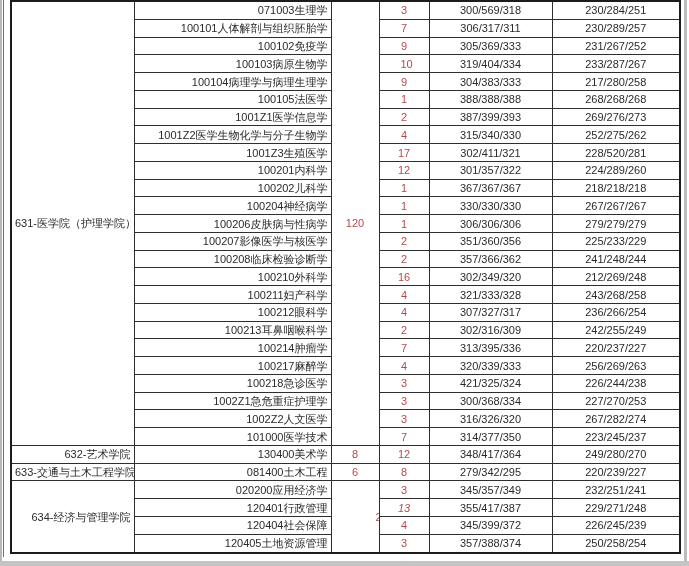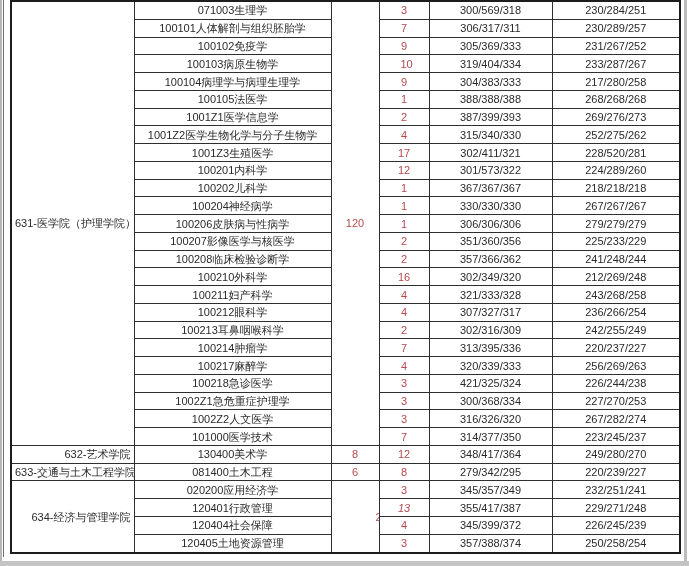--- a/index.html
+++ b/index.html
@@ -24,21 +24,21 @@
   }
   table.adm td{
     border:1px solid #2e2e2e;
     font-size:11px;line-height:1.1;
     padding:0 3px;
     color:#2a2a2a;
     overflow:hidden;white-space:nowrap;
     vertical-align:middle;
   }
   td.college{ text-align:right; }
-  td.major{ text-align:center;margin-left:28px; }
+  td.major{ text-align:right;margin-left:28px; }
   td.quota, td.count{ text-align:center; font-size:11px; }
   td.score{ text-align:center; color:#3d3d3d; letter-spacing:0px; }
 </style>
 </head>
 <body>
 
 <div class="edge edge-left"></div>
 <div class="edge edge-right"></div>
 <div class="edge edge-bottom"></div>
 <div class="outer-frame-line"></div>
@@ -106,21 +106,21 @@
         </tr>
         <tr>
           <td class="major">1001Z3生殖医学</td>
           <td class="count" style="color: rgb(181, 73, 77);">17</td>
           <td class="score">302/411/321</td>
           <td class="score">228/520/281</td>
         </tr>
         <tr>
           <td class="major">100201内科学</td>
           <td class="count" style="color: rgb(181, 73, 77);">12</td>
-          <td class="score">301/573/322</td>
+          <td class="score">301/357/322</td>
           <td class="score">224/289/260</td>
         </tr>
         <tr>
           <td class="major">100202儿科学</td>
           <td class="count" style="color: rgb(181, 73, 77);">1</td>
           <td class="score">367/367/367</td>
           <td class="score">218/218/218</td>
         </tr>
         <tr>
           <td class="major">100204神经病学</td>

